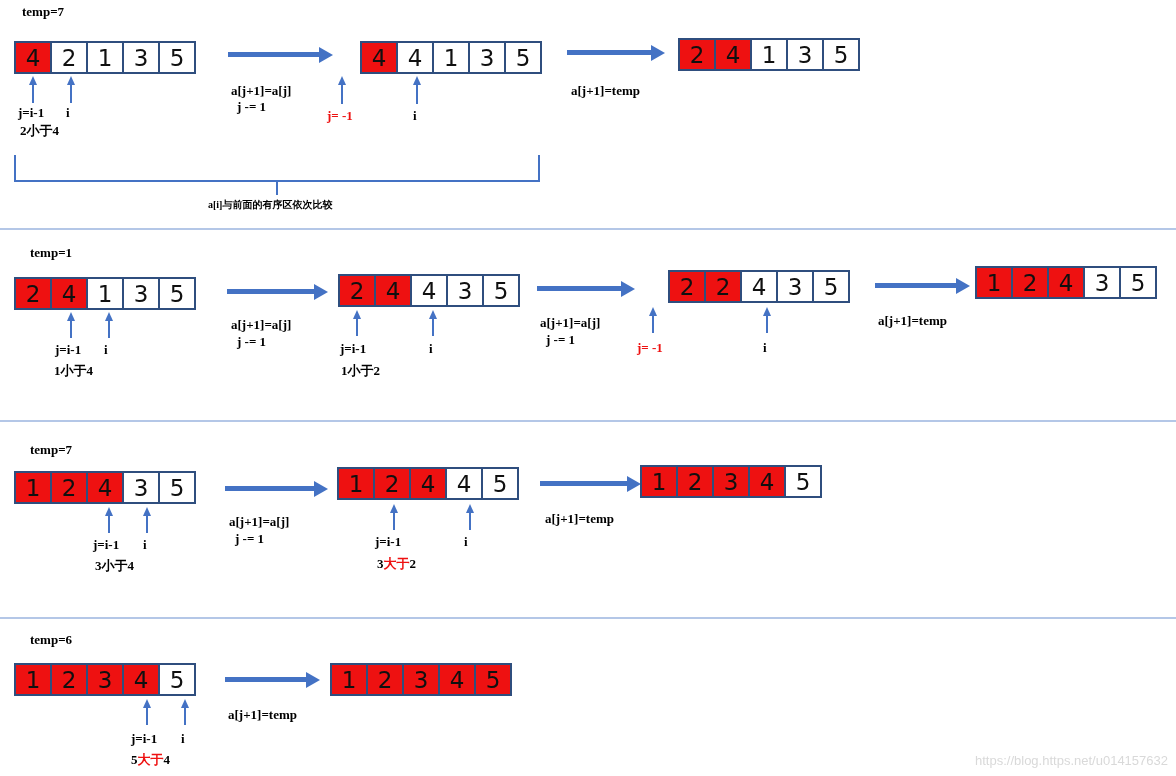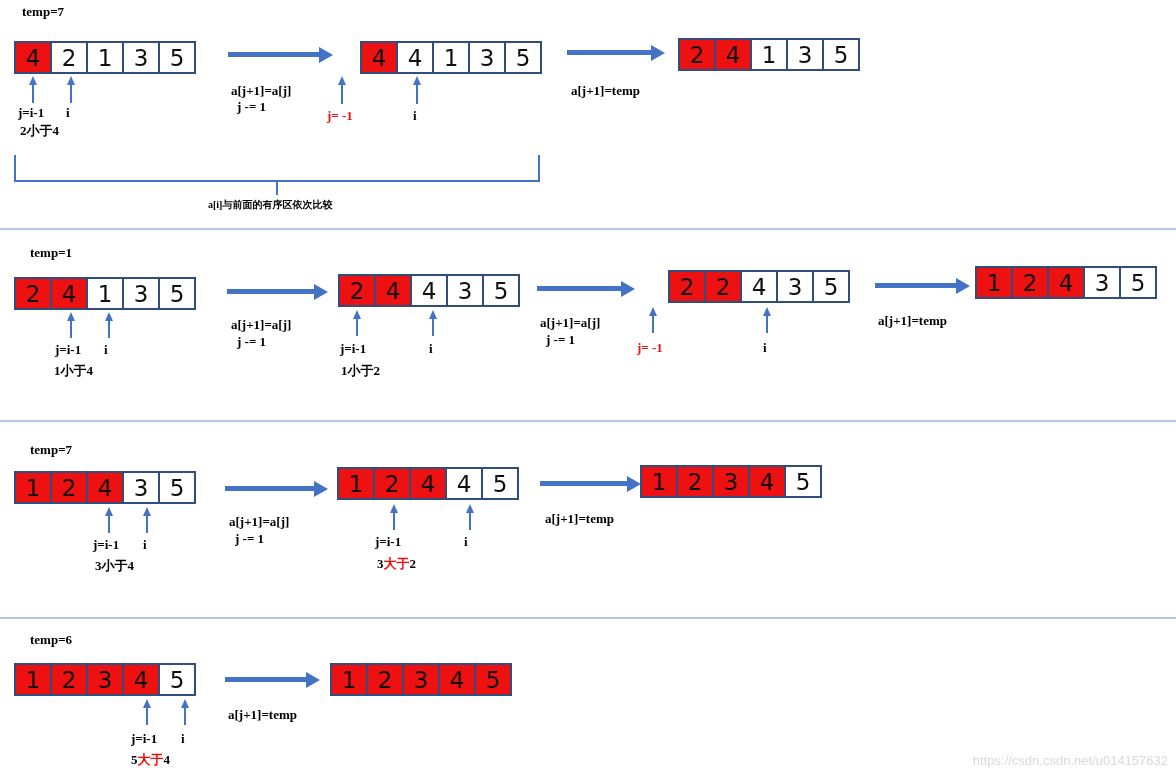--- a/index.html
+++ b/index.html
@@ -223,14 +223,14 @@
   <div class="lbl" style="left:228px;top:707px">a[j+1]=temp</div>
 
   <div class="arr" style="left:330px;top:663px">
       <div class="cell red">1</div>
       <div class="cell red">2</div>
       <div class="cell red">3</div>
       <div class="cell red">4</div>
       <div class="cell red">5</div>
     </div>
 
-  <div class="watermark">https://csdn.csdn.net/u014157632</div>
+  <div class="watermark">https://blog.https.net/u014157632</div>
 </div>
 
 </body></html>

